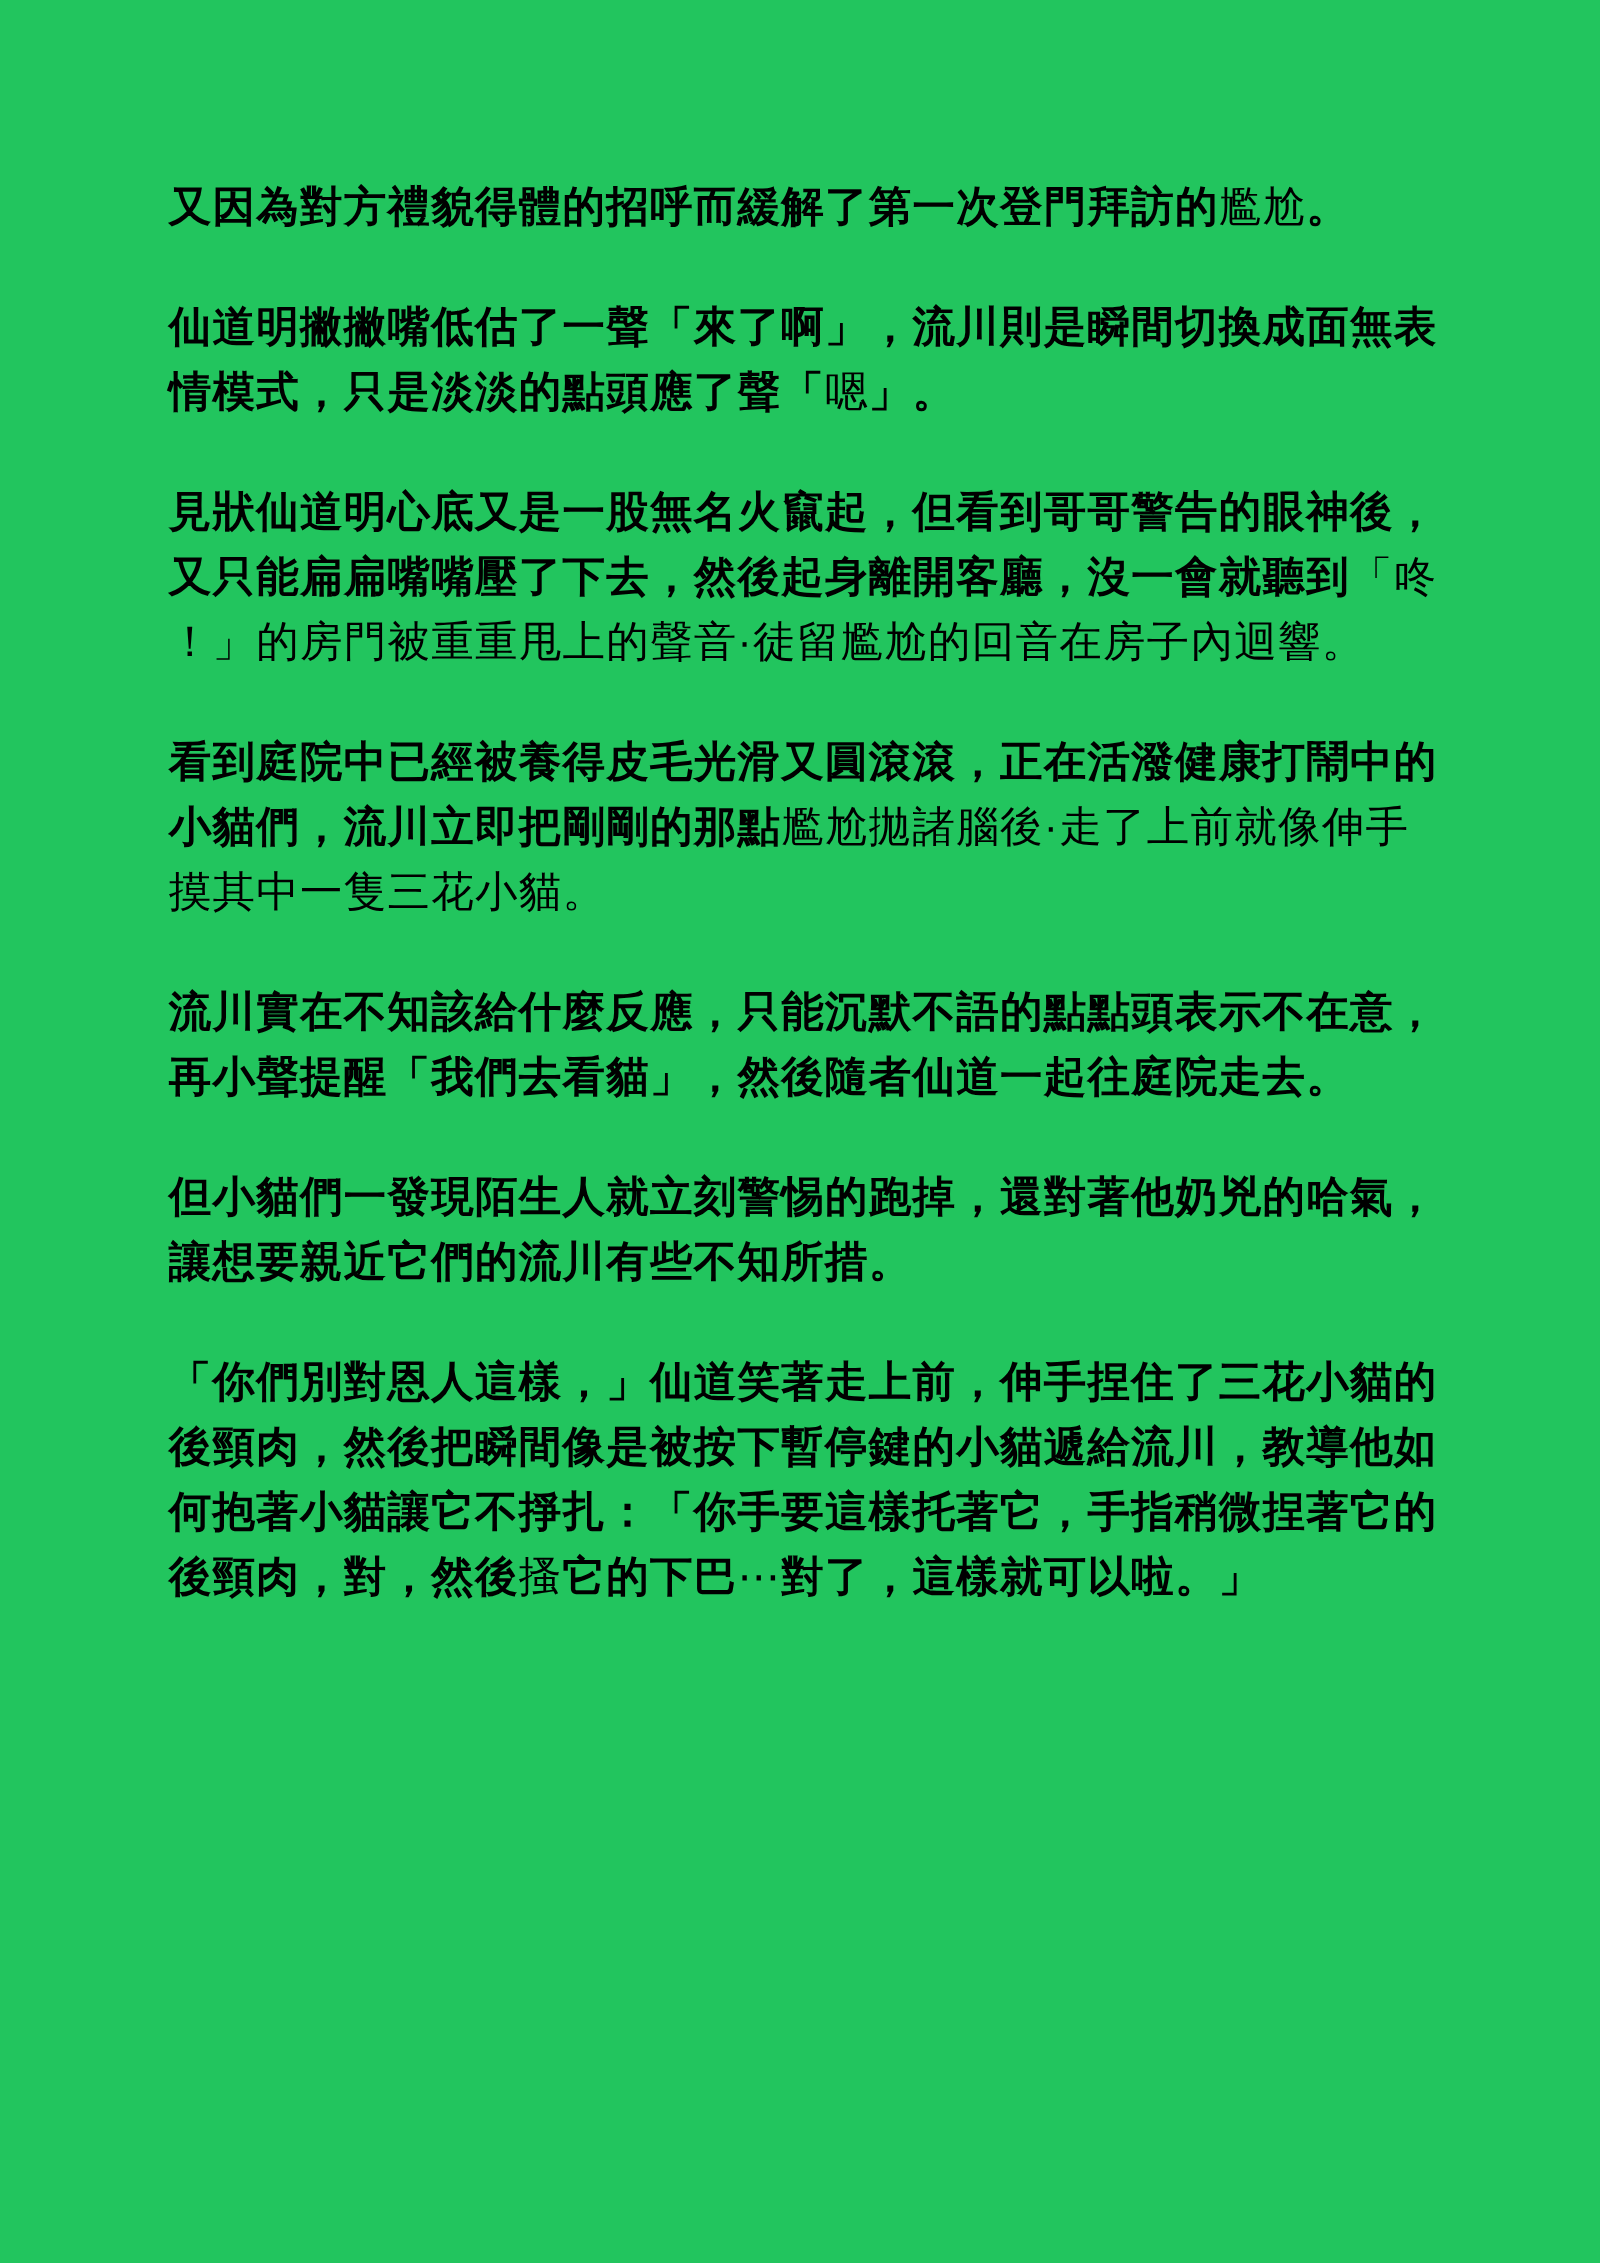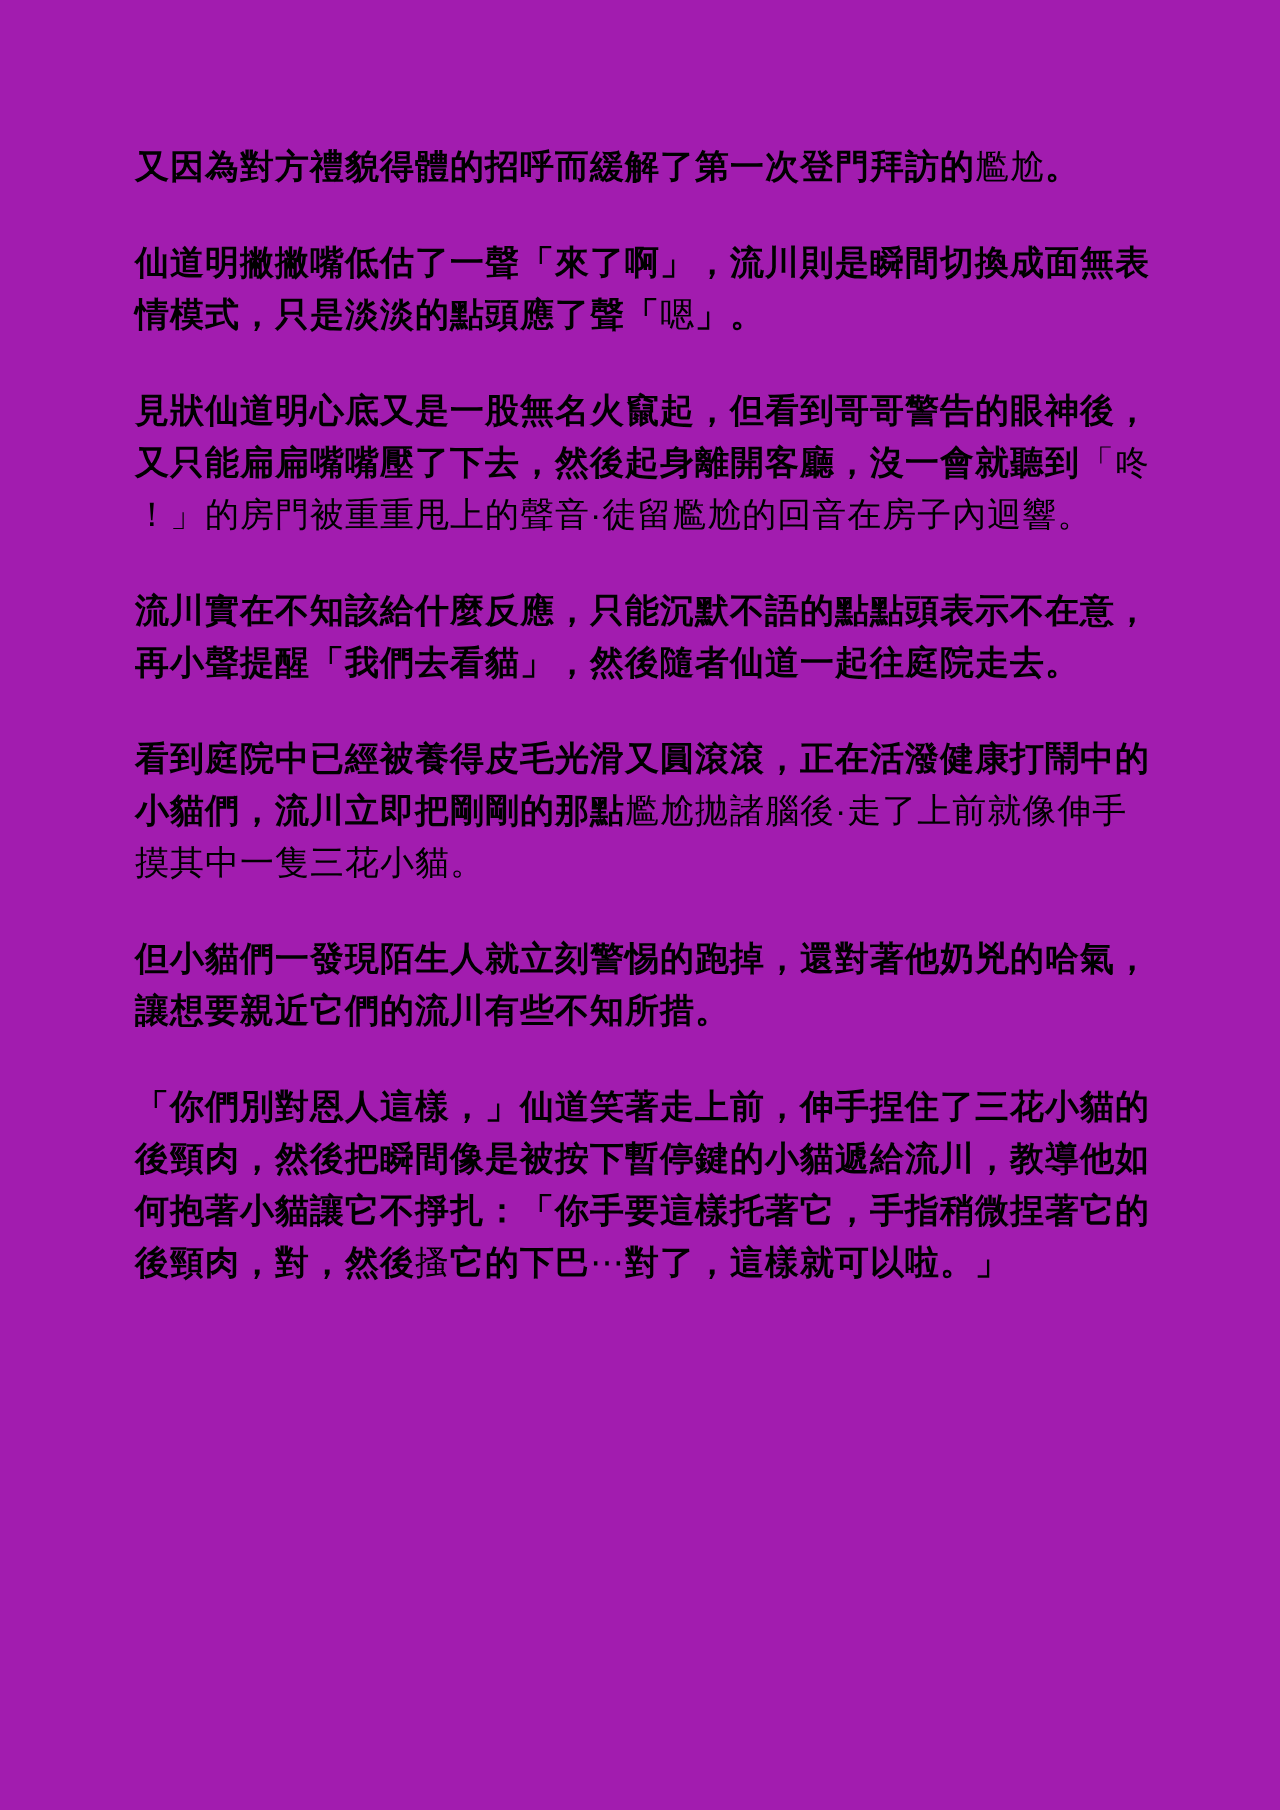--- a/index.html
+++ b/index.html
@@ -34,21 +34,21 @@
   .seg-bold {
     font-weight: 700;
   }
   .seg-light {
     font-weight: 400;
   }
 </style>
 </head>
 <body>
 
-<main class="page" style="background: #a21caf;">
+<main class="page" style="background: #22c55e;">
     <p class="para"><span class="seg seg-bold" style="color: rgb(0, 0, 0);">又因為對方禮貌得體的招呼而緩解了第一次登門拜訪的</span><span class="seg seg-light" style="color: rgb(0, 0, 0);">尷尬</span><span class="seg seg-bold" style="color: rgb(0, 0, 0);">。</span></p>
     <p class="para"><span class="seg seg-bold" style="color: rgb(0, 0, 0);">仙道明撇撇嘴低估了一聲「來了啊」，流川則是瞬間切換成面無表情模式，只是淡淡的點頭應了聲「</span><span class="seg seg-light" style="color: rgb(0, 0, 0);">嗯</span><span class="seg seg-bold" style="color: rgb(0, 0, 0);">」。</span></p>
     <p class="para"><span class="seg seg-bold" style="color: rgb(0, 0, 0); text-align: center;">見狀仙道明心底又是一股無名火竄起，但看到哥哥警告的眼神後，又只能扁扁嘴嘴壓了下去，然後起身離開客廳，沒一會就聽到</span><span class="seg seg-light" style="color: rgb(0, 0, 0);">「咚！」的房門被重重甩上的聲音·徒留尷尬的回音在房子內迴響。</span></p>
+    <p class="para"><span class="seg seg-bold" style="color: rgb(0, 0, 0);">看到庭院中已經被養得皮毛光滑又圓滾滾，正在活潑健康打鬧中的小貓們，流川立即把剛剛的那點</span><span class="seg seg-light" style="color: rgb(0, 0, 0);">尷尬拋諸腦後·走了上前就像伸手摸其中一隻三花小貓。</span></p>
     <p class="para"><span class="seg seg-bold" style="color: rgb(0, 0, 0);">流川實在不知該給什麼反應，只能沉默不語的點點頭表示不在意，再小聲提醒「我們去看貓」，然後隨者仙道一起往庭院走去。</span></p>
-    <p class="para"><span class="seg seg-bold" style="color: rgb(0, 0, 0);">看到庭院中已經被養得皮毛光滑又圓滾滾，正在活潑健康打鬧中的小貓們，流川立即把剛剛的那點</span><span class="seg seg-light" style="color: rgb(0, 0, 0);">尷尬拋諸腦後·走了上前就像伸手摸其中一隻三花小貓。</span></p>
     <p class="para"><span class="seg seg-bold" style="color: rgb(0, 0, 0);">但小貓們一發現陌生人就立刻警惕的跑掉，還對著他奶兇的哈氣，讓想要親近它們的流川有些不知所措。</span></p>
     <p class="para"><span class="seg seg-bold" style="color: rgb(0, 0, 0);">「你們別對恩人這樣，」仙道笑著走上前，伸手捏住了三花小貓的後頸肉，然後把瞬間像是被按下暫停鍵的小貓遞給流川，教導他如何抱著小貓讓它不掙扎：「你手要這樣托著它，手指稍微捏著它的後頸肉，對，然後</span><span class="seg seg-light" style="color: rgb(0, 0, 0);">搔</span><span class="seg seg-bold" style="color: rgb(0, 0, 0);">它的下巴</span><span class="seg seg-light" style="color: rgb(0, 0, 0);">⋯</span><span class="seg seg-bold" style="color: rgb(0, 0, 0);">對了，這樣就可以啦。」</span></p>
   </main>
 
 </body></html>

